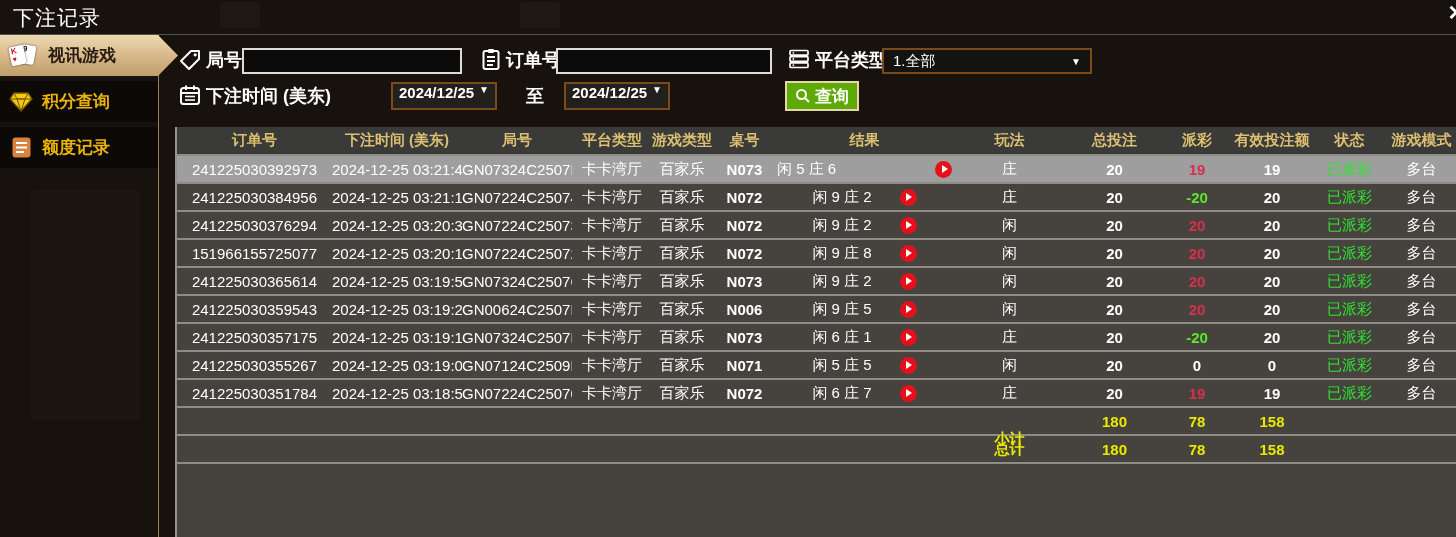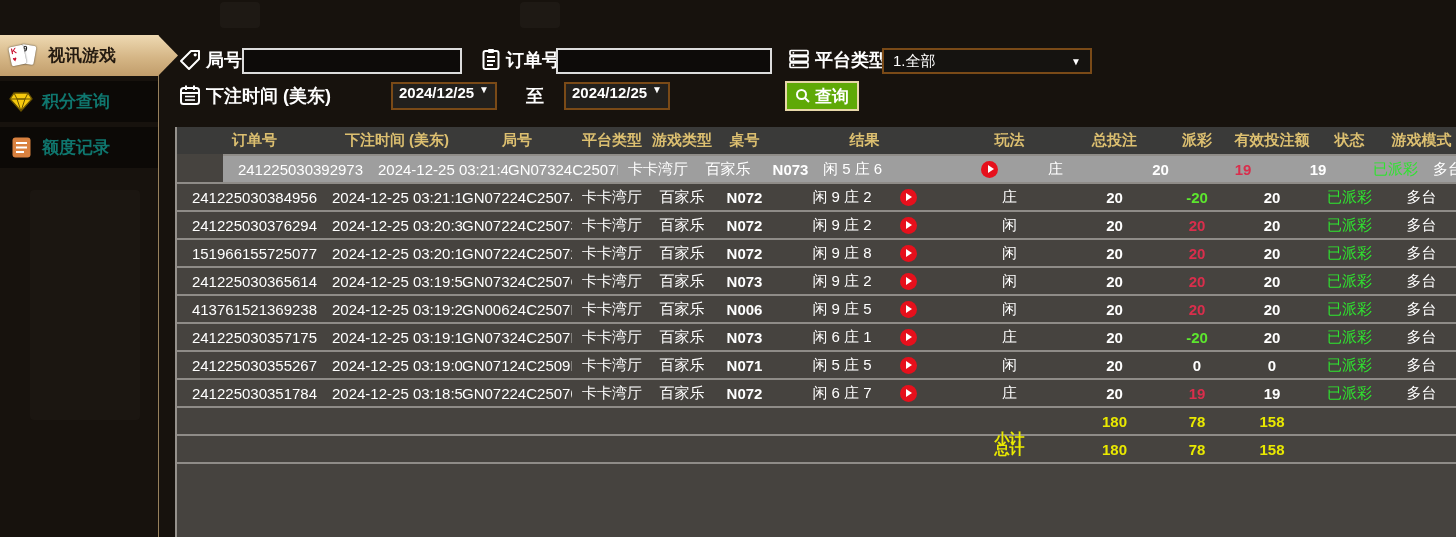--- a/index.html
+++ b/index.html
@@ -10,21 +10,21 @@
   .bg-art{position:absolute;background:#fff;opacity:0.03;border-radius:4px;pointer-events:none;}
 
   
   .titlebar{position:absolute;top:0;left:0;right:0;height:34px;border-bottom:1px solid #55504a;}
   .page-title{position:absolute;left:13px;top:4px;font-size:21px;color:#fff;letter-spacing:1px;}
   .close{position:absolute;right:-9px;top:1px;font-size:21px;color:#fff;cursor:pointer;font-weight:bold;}
 
   
   .sidebar{position:absolute;left:0;top:35px;bottom:0;width:158px;border-right:1px solid #97805c;}
   .side-item{position:relative;height:41px;margin-bottom:5px;display:flex;align-items:center;gap:9px;
-             padding-left:9px;background:#0c0906;color:#0f766e;font-size:17px;font-weight:bold;cursor:pointer;}
+             padding-left:9px;background:#0c0906;color:#eab308;font-size:17px;font-weight:bold;cursor:pointer;}
   .side-item.active{width:178px;background:linear-gradient(180deg,#eed9b2 0%,#d5b686 55%,#c19d6b 100%);
              color:#241a10;clip-path:polygon(0 0,158px 0,178px 50%,158px 100%,0 100%);}
   .cards-icon{position:relative;width:30px;height:26px;flex:0 0 30px;}
   .card{position:absolute;width:13px;height:18px;background:#fff;border-radius:2px;font-size:8px;
         font-weight:bold;line-height:8px;padding:1px 0 0 2px;box-shadow:0 0 2px rgba(0,0,0,.7);}
   .card.back{left:11px;top:2px;transform:rotate(10deg);color:#1a1a1a;}
   .card.front{left:1px;top:3px;transform:rotate(-12deg);color:#c8102e;}
   .card small{display:block;font-size:7px;}
   .gem-icon,.doc-icon{width:24px;height:22px;flex:0 0 24px;display:flex;align-items:center;justify-content:center;}
 
@@ -43,21 +43,21 @@
   .search-btn{position:absolute;height:26px;background:#5fa907;border:2px solid #e7d7a8;color:#fff;
       font-weight:bold;font-size:17px;display:flex;align-items:center;justify-content:center;gap:4px;
       padding:0 8px;cursor:pointer;}
 
   
   .table{position:absolute;left:17px;top:92px;right:0;bottom:0;background:#46433f;
          border-left:2px solid #95918c;font-size:15px;}
   .t-row{display:flex;align-items:center;height:26px;}
   .t-head{height:27px;background:#3a3a39;color:#dcbf70;font-weight:bold;}
   .t-data{border-top:2px solid #8f8c88;color:#fff;cursor:pointer;}
-  .t-data.sel{background:#9e9e9e;margin-left:46px;}
+  .t-data.sel{background:#9e9e9e;}
   .t-sum{border-top:2px solid #8f8c88;}
   .t-end{border-top:2px solid #8f8c88;height:0;}
   .cell{text-align:center;white-space:nowrap;overflow:hidden;}
   .b{font-weight:bold;}
   .res{display:flex;align-items:center;justify-content:center;gap:28px;}
   .play{width:17px;height:17px;background:#e6101c;border-radius:50%;display:inline-flex;
         align-items:center;justify-content:center;flex:0 0 17px;cursor:pointer;}
   .tri{width:0;height:0;border-left:6px solid #fff;border-top:4px solid transparent;
        border-bottom:4px solid transparent;margin-left:2px;}
   .pc-red{color:#d92e4c;font-weight:bold;}
@@ -68,20 +68,24 @@
 </style>
 </head>
 <body>
 
 <div class="app">
 
   <div class="bg-art" style="left:220px;top:2px;width:40px;height:26px;"></div>
   <div class="bg-art" style="left:520px;top:2px;width:40px;height:26px;"></div>
   <div class="bg-art" style="left:30px;top:190px;width:110px;height:230px;opacity:0.02;"></div>
 
+  <div class="titlebar">
+    <span class="page-title">下注记录</span>
+    <span class="close">✕</span>
+  </div>
 
   <div class="sidebar">
     <div class="side-item active">
       <span class="cards-icon">
         <span class="card back"><span>9</span><small>♠</small></span>
         <span class="card front"><span>K</span><small>♥</small></span>
       </span>
       <span>视讯游戏</span>
     </div>
     <div class="side-item">
@@ -283,21 +287,21 @@
             </span>
           </div>
           <div class="cell" style="flex: 0 0 115px;">闲</div>
           <div class="cell b" style="flex: 0 0 95px;">20</div>
           <div class="cell b pc-red" style="flex: 0 0 70px;">20</div>
           <div class="cell b" style="flex: 0 0 80px;">20</div>
           <div class="cell status-green" style="flex: 0 0 75px;">已派彩</div>
           <div class="cell" style="flex: 1 1 0%;">多台</div>
         </div>
         <div class="t-row t-data">
-          <div class="cell" style="flex: 0 0 155px;">413761521369238</div>
+          <div class="cell" style="flex: 0 0 155px;">241225030359543</div>
           <div class="cell" style="flex: 0 0 130px;">2024-12-25 03:19:29</div>
           <div class="cell" style="flex: 0 0 110px;">GN00624C2507P</div>
           <div class="cell" style="flex: 0 0 80px;">卡卡湾厅</div>
           <div class="cell" style="flex: 0 0 60px;">百家乐</div>
           <div class="cell b" style="flex: 0 0 65px;">N006</div>
           <div class="cell res" style="flex: 0 0 175px;">
             <span>闲 9 庄 5</span>
             <span class="play">
               <span class="tri"></span>
             </span>

